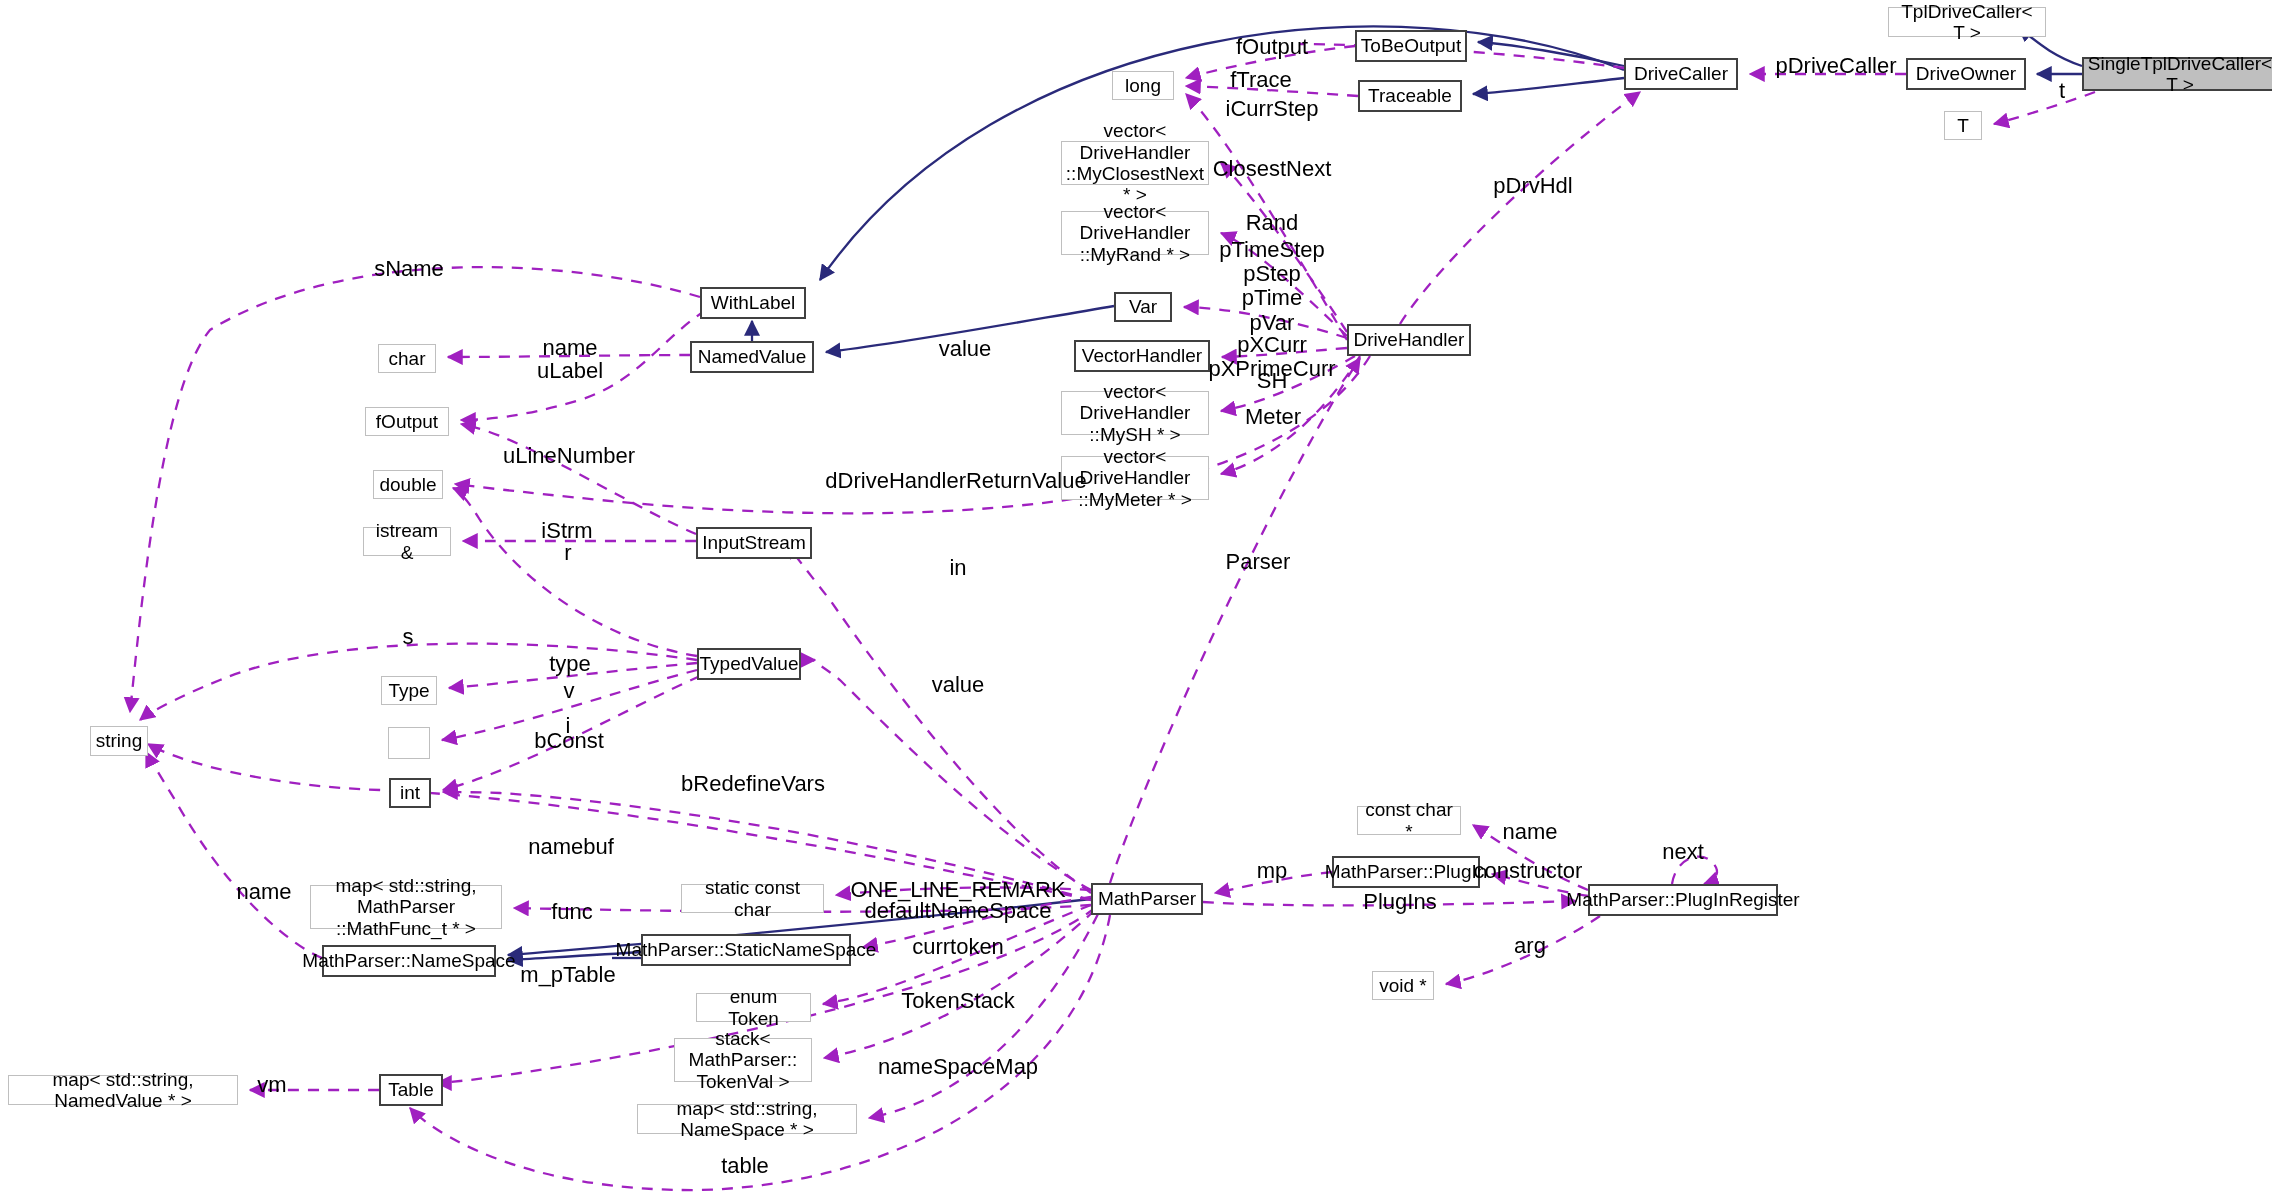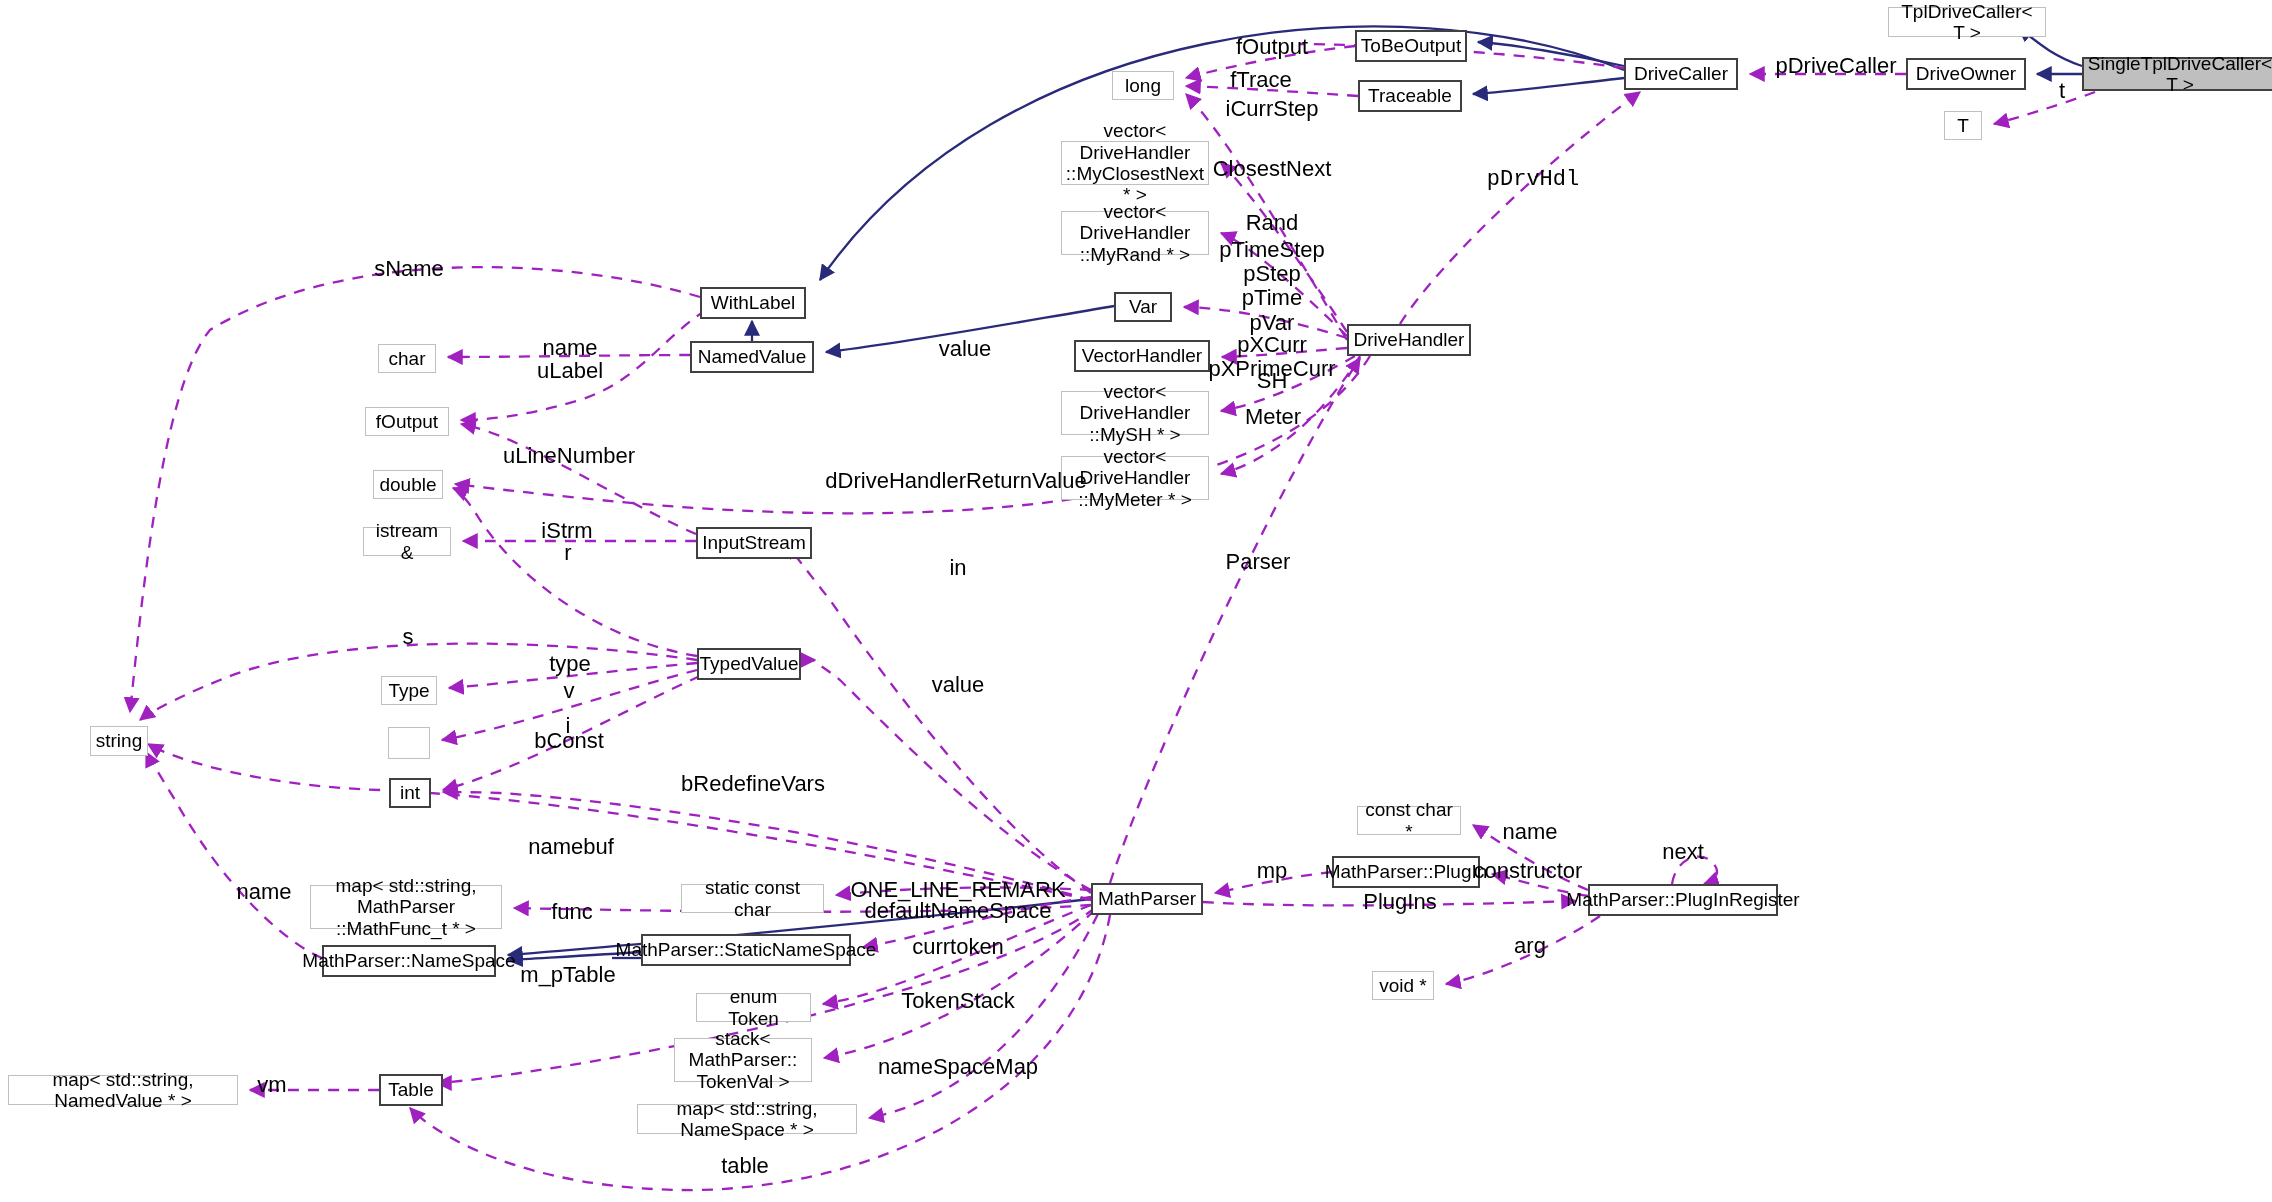--- a/index.html
+++ b/index.html
@@ -236,21 +236,21 @@
       <div class="node plain" style="left: 8px; top: 1075px; width: 230px; height: 30px;">map&lt; std::string, NamedValue * &gt;</div>
     </div>
   <div id="labels">
       <div class="edge-label" style="left: 1272px; top: 47px;">fOutput</div>
       <div class="edge-label" style="left: 1261px; top: 80px;">fTrace</div>
       <div class="edge-label" style="left: 1272px; top: 109px;">iCurrStep</div>
       <div class="edge-label" style="left: 1836px; top: 66px;">pDriveCaller</div>
       <div class="edge-label" style="left: 2062px; top: 91px;">t</div>
       <div class="edge-label" style="left: 1272px; top: 169px;">ClosestNext</div>
       <div class="edge-label" style="left: 1272px; top: 223px;">Rand</div>
-      <div class="edge-label" style="left: 1533px; top: 180px; font-family: Liberation Mono, monospace;">pDrvHdl</div>
+      <div class="edge-label" style="left: 1533px; top: 186px;">pDrvHdl</div>
       <div class="edge-label" style="left: 1272px; top: 286px;">pTimeStep
 pStep
 pTime
 pVar</div>
       <div class="edge-label" style="left: 1272px; top: 357px;">pXCurr
 pXPrimeCurr</div>
       <div class="edge-label" style="left: 1272px; top: 381px;">SH</div>
       <div class="edge-label" style="left: 1273px; top: 417px;">Meter</div>
       <div class="edge-label" style="left: 409px; top: 269px;">sName</div>
       <div class="edge-label" style="left: 570px; top: 348px;">name</div>

